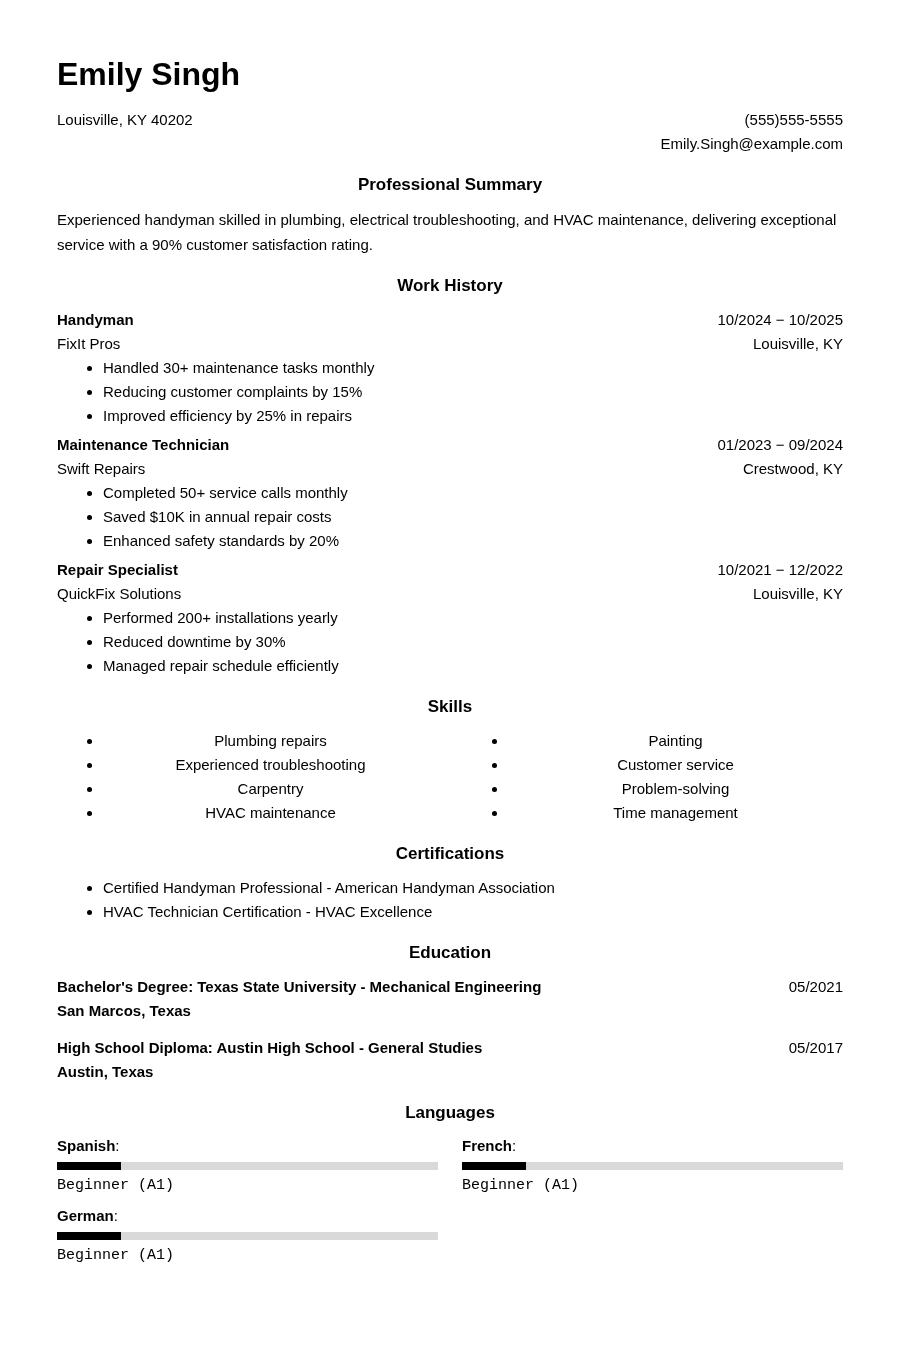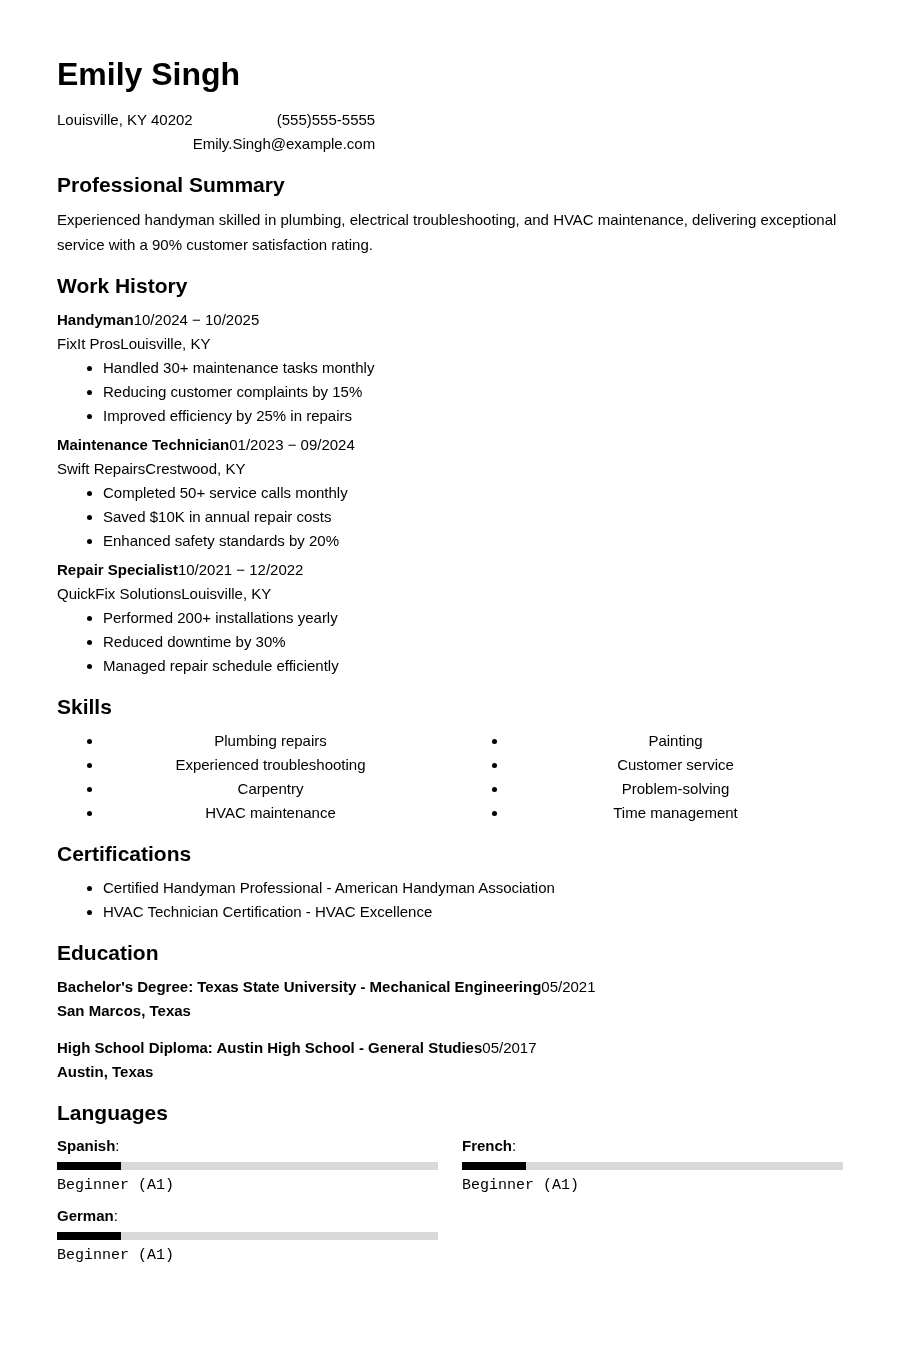--- a/index.html
+++ b/index.html
@@ -13,35 +13,36 @@
   }
   .page { padding: 54px 57px 0 57px; }
 
   .name {
     font-size: 32px;
     font-weight: bold;
     line-height: 40px;
     margin: 0;
   }
 
-  .contact { display: flex; justify-content: flex-start; margin-top: 14px; }
+  .contact { display: flex; justify-content: space-between; margin-top: 14px; }
   .contact-left { line-height: 24px; }
   .contact-right { text-align: right; line-height: 24px; }
 
   h2.section-title {
-    font-size: 21px;
+    font-size: 17px;
     font-weight: bold;
+    text-align: center;
     line-height: 26px;
     margin: 16px 0 9px 0;
   }
 
   .summary-text { margin: 0; line-height: 25px; }
 
   .job { margin-bottom: 5px; }
-  .row { display: flex; line-height: 24px; }
+  .row { display: flex; justify-content: space-between; line-height: 24px; }
   .job-title, .edu-degree { font-weight: bold; }
   .job-dates, .job-location, .edu-date { text-align: right; white-space: nowrap; }
 
   ul.bullets { margin: 0; padding-left: 46px; }
   ul.bullets li { line-height: 24px; }
 
   .two-col { display: grid; grid-template-columns: 1fr 1fr; column-gap: 24px; text-align: center; }
 
   .edu-entry { margin-bottom: 13px; }
   .edu-location { font-weight: bold; line-height: 24px; }

